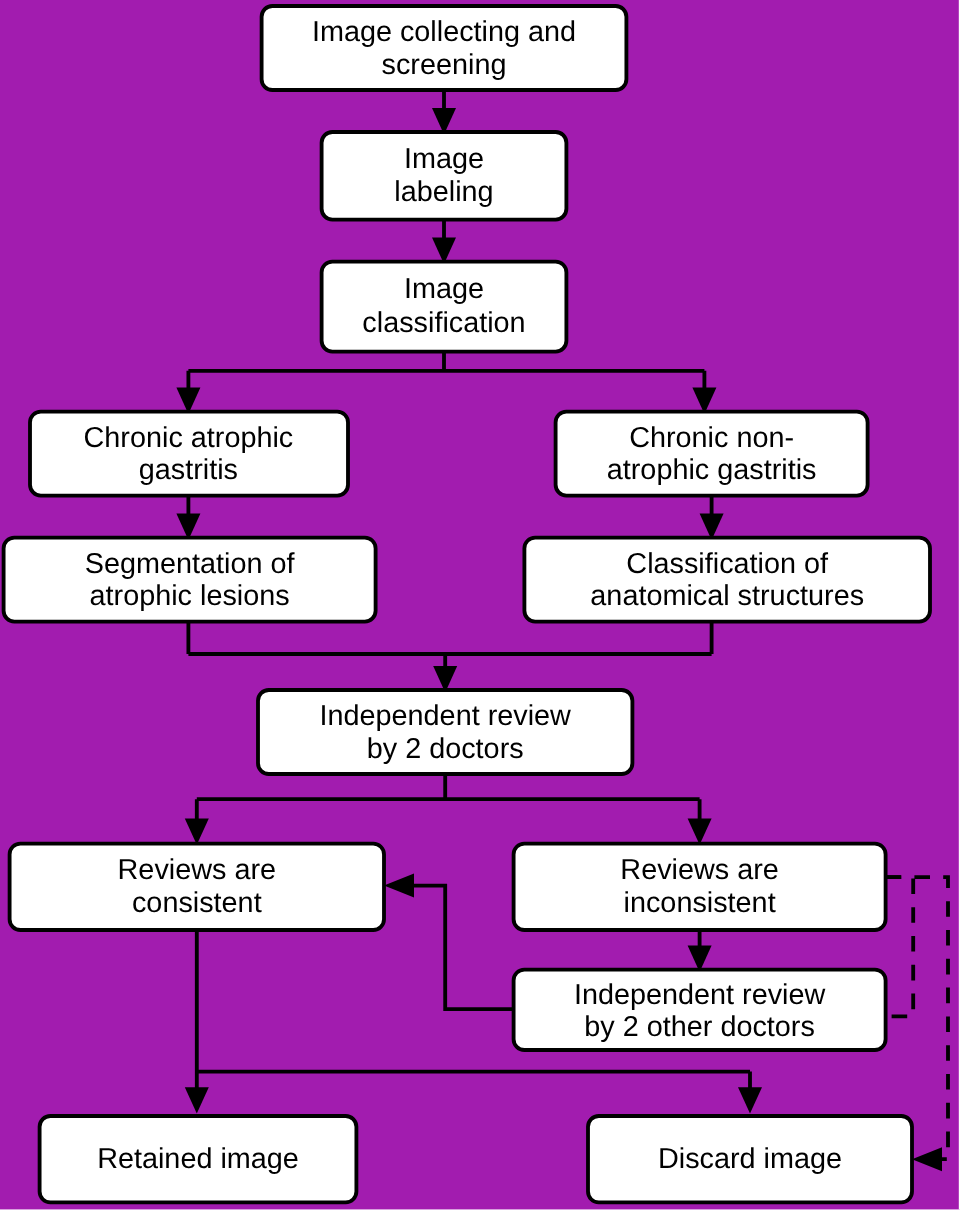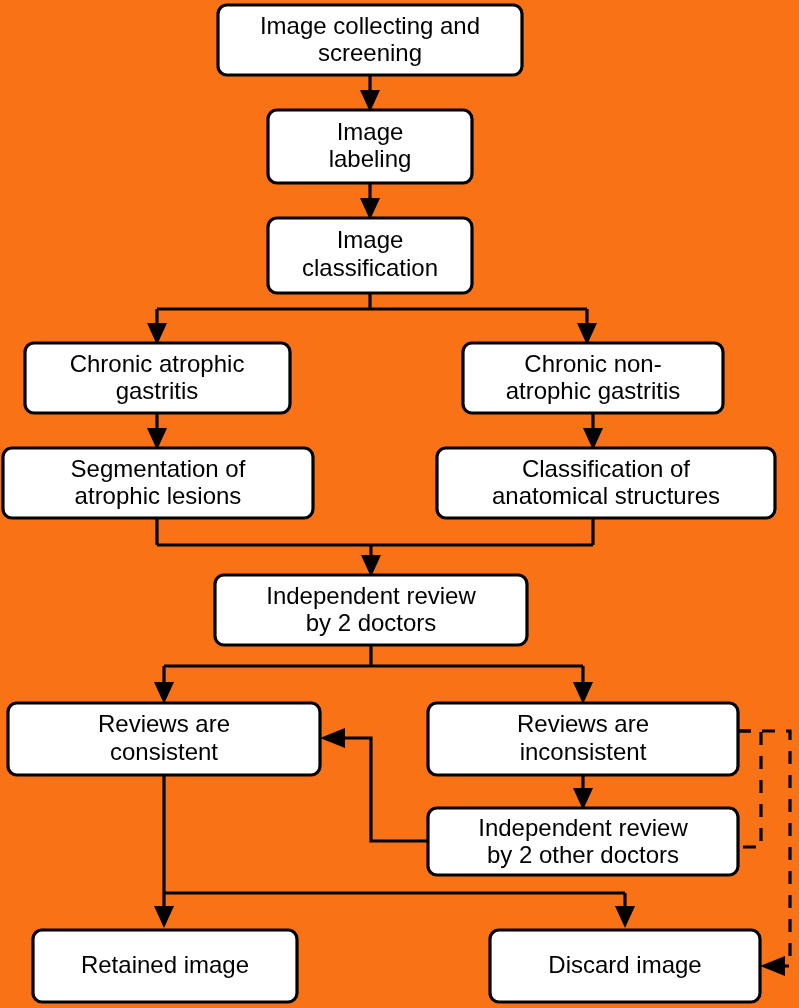--- a/index.html
+++ b/index.html
@@ -10,21 +10,21 @@
   body {
     width: 800px;
     height: 1008px;
     font-family: "Liberation Sans", sans-serif;
   }
   #flowchart-root {
     position: relative;
     width: 799px;
     height: 1008px;
     overflow: hidden;
-    background: #f97316;
+    background: #a21caf;
   }
   svg#flow-svg {
     display: block;
     width: 800px;
     height: 1008px;
   }
   .node-rect {
     fill: #ffffff;
     stroke: #000000;
     stroke-width: 3.2;

